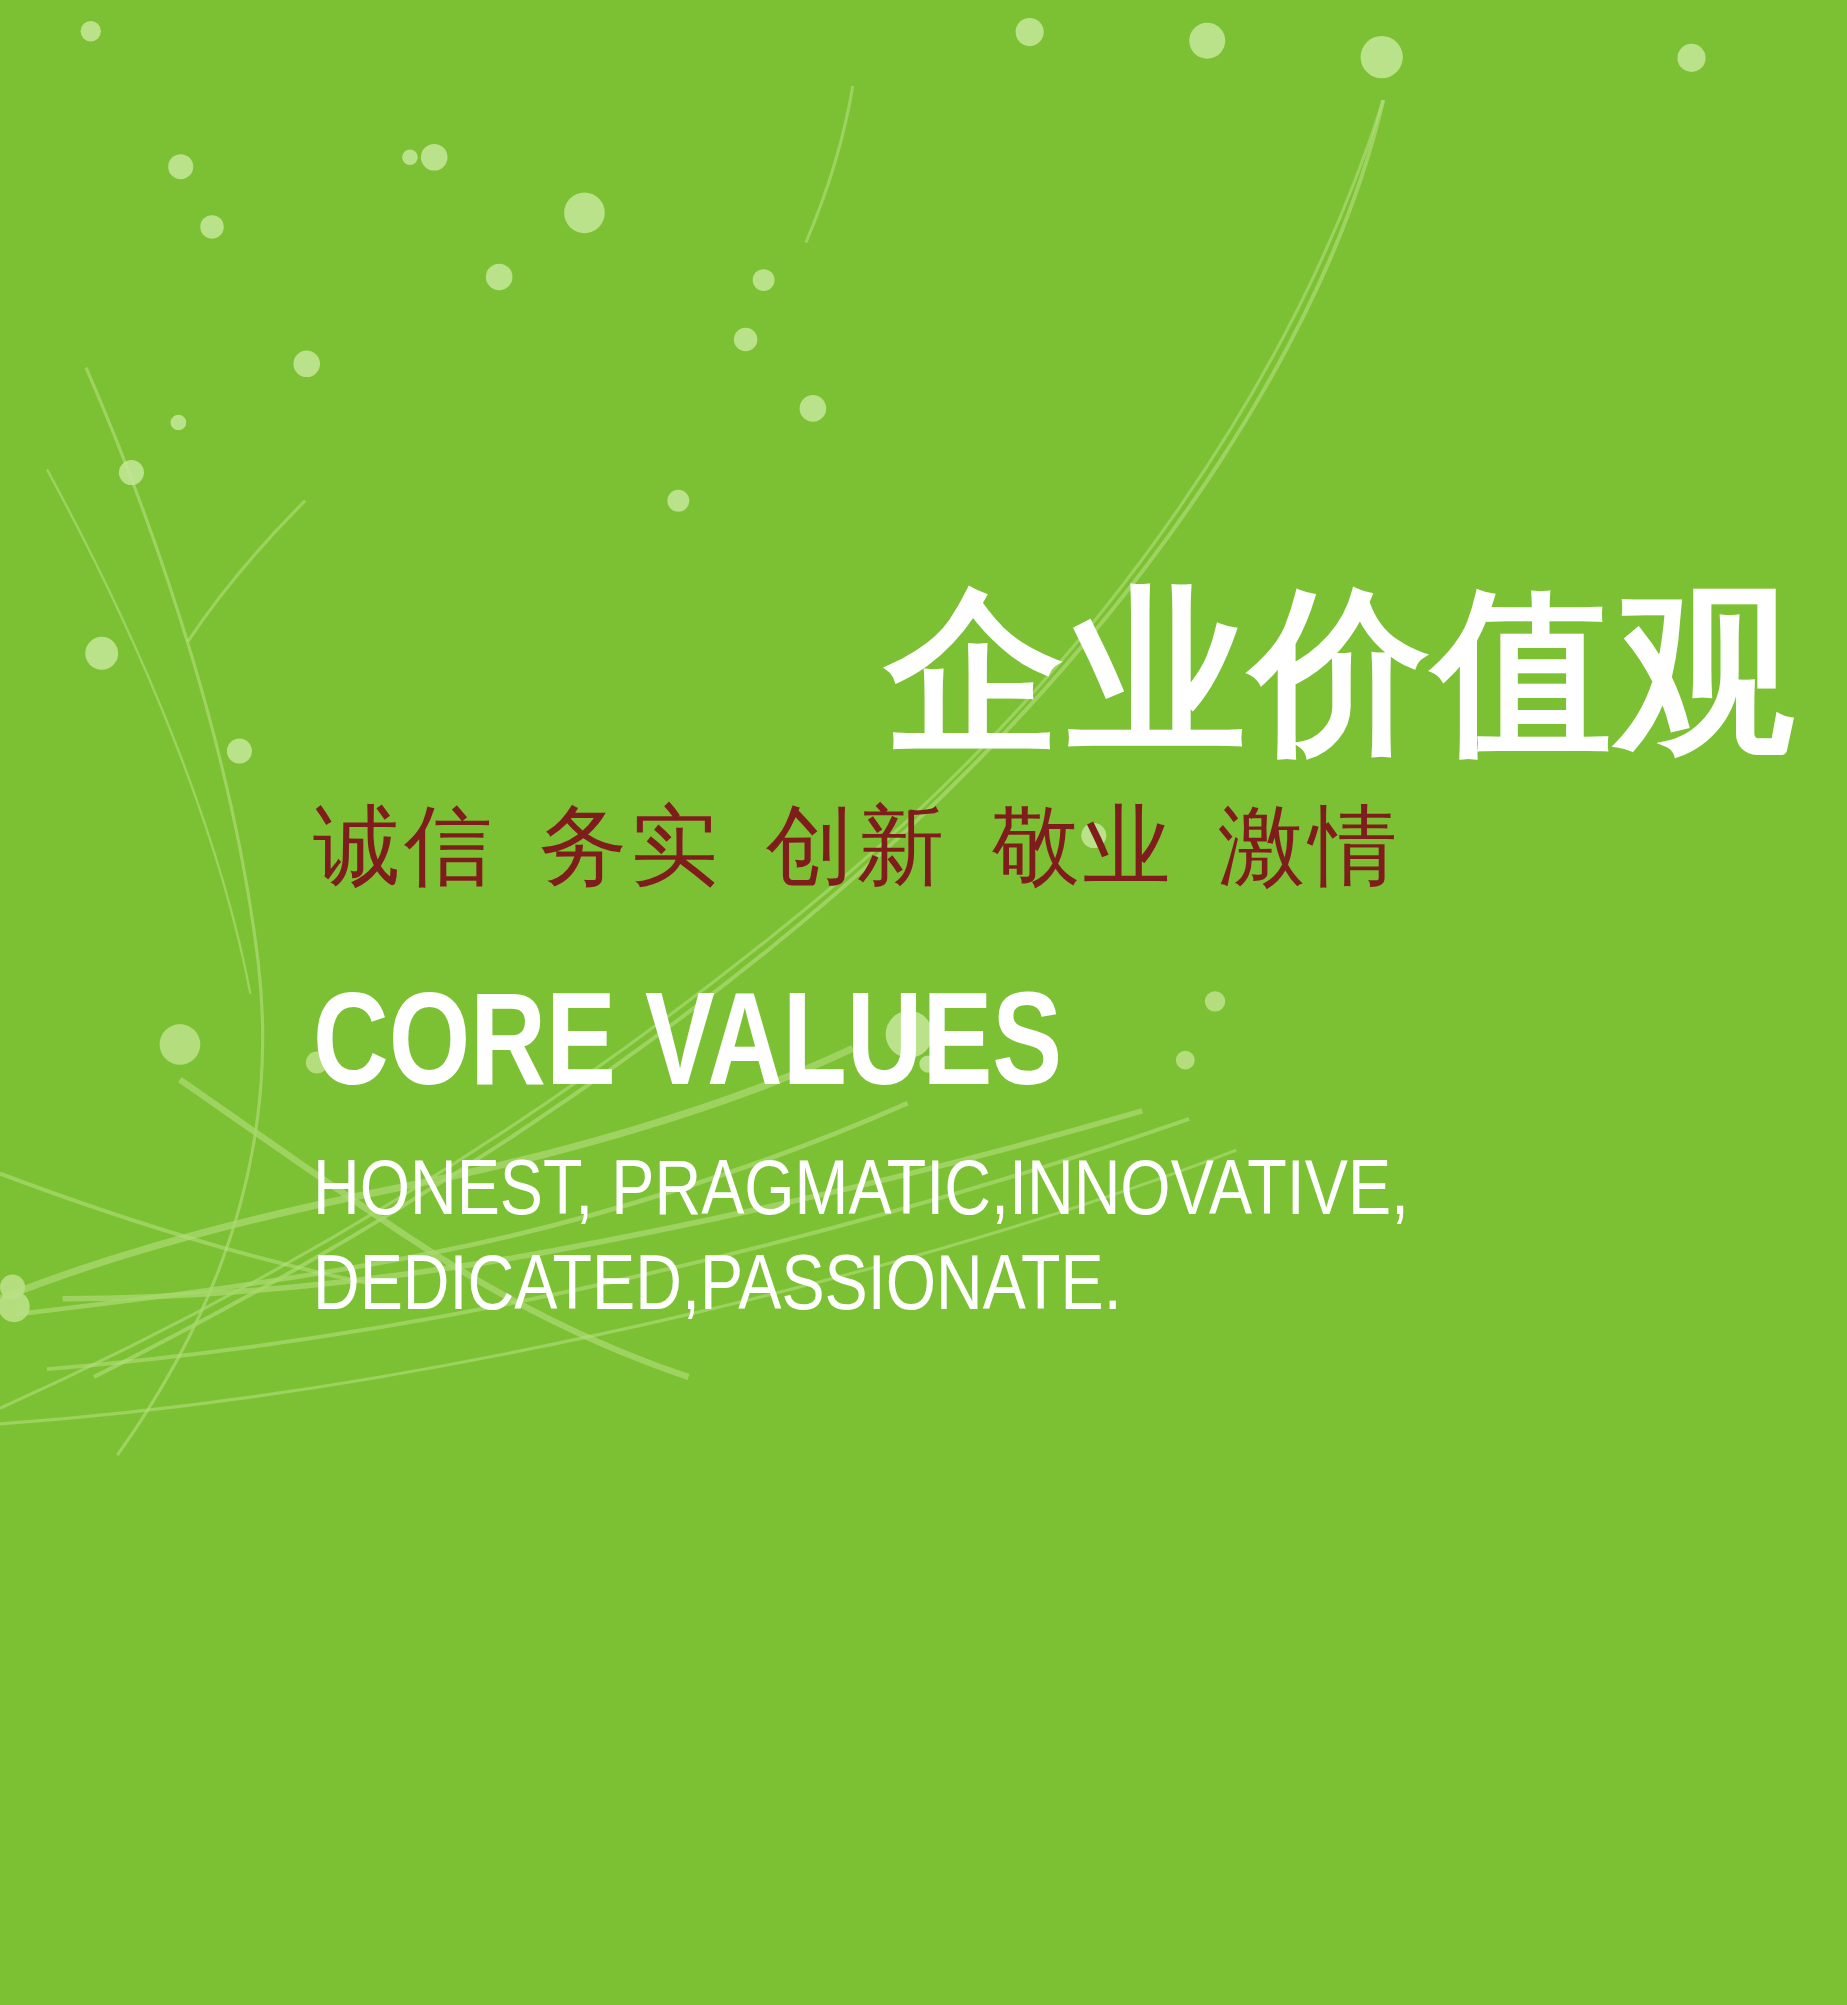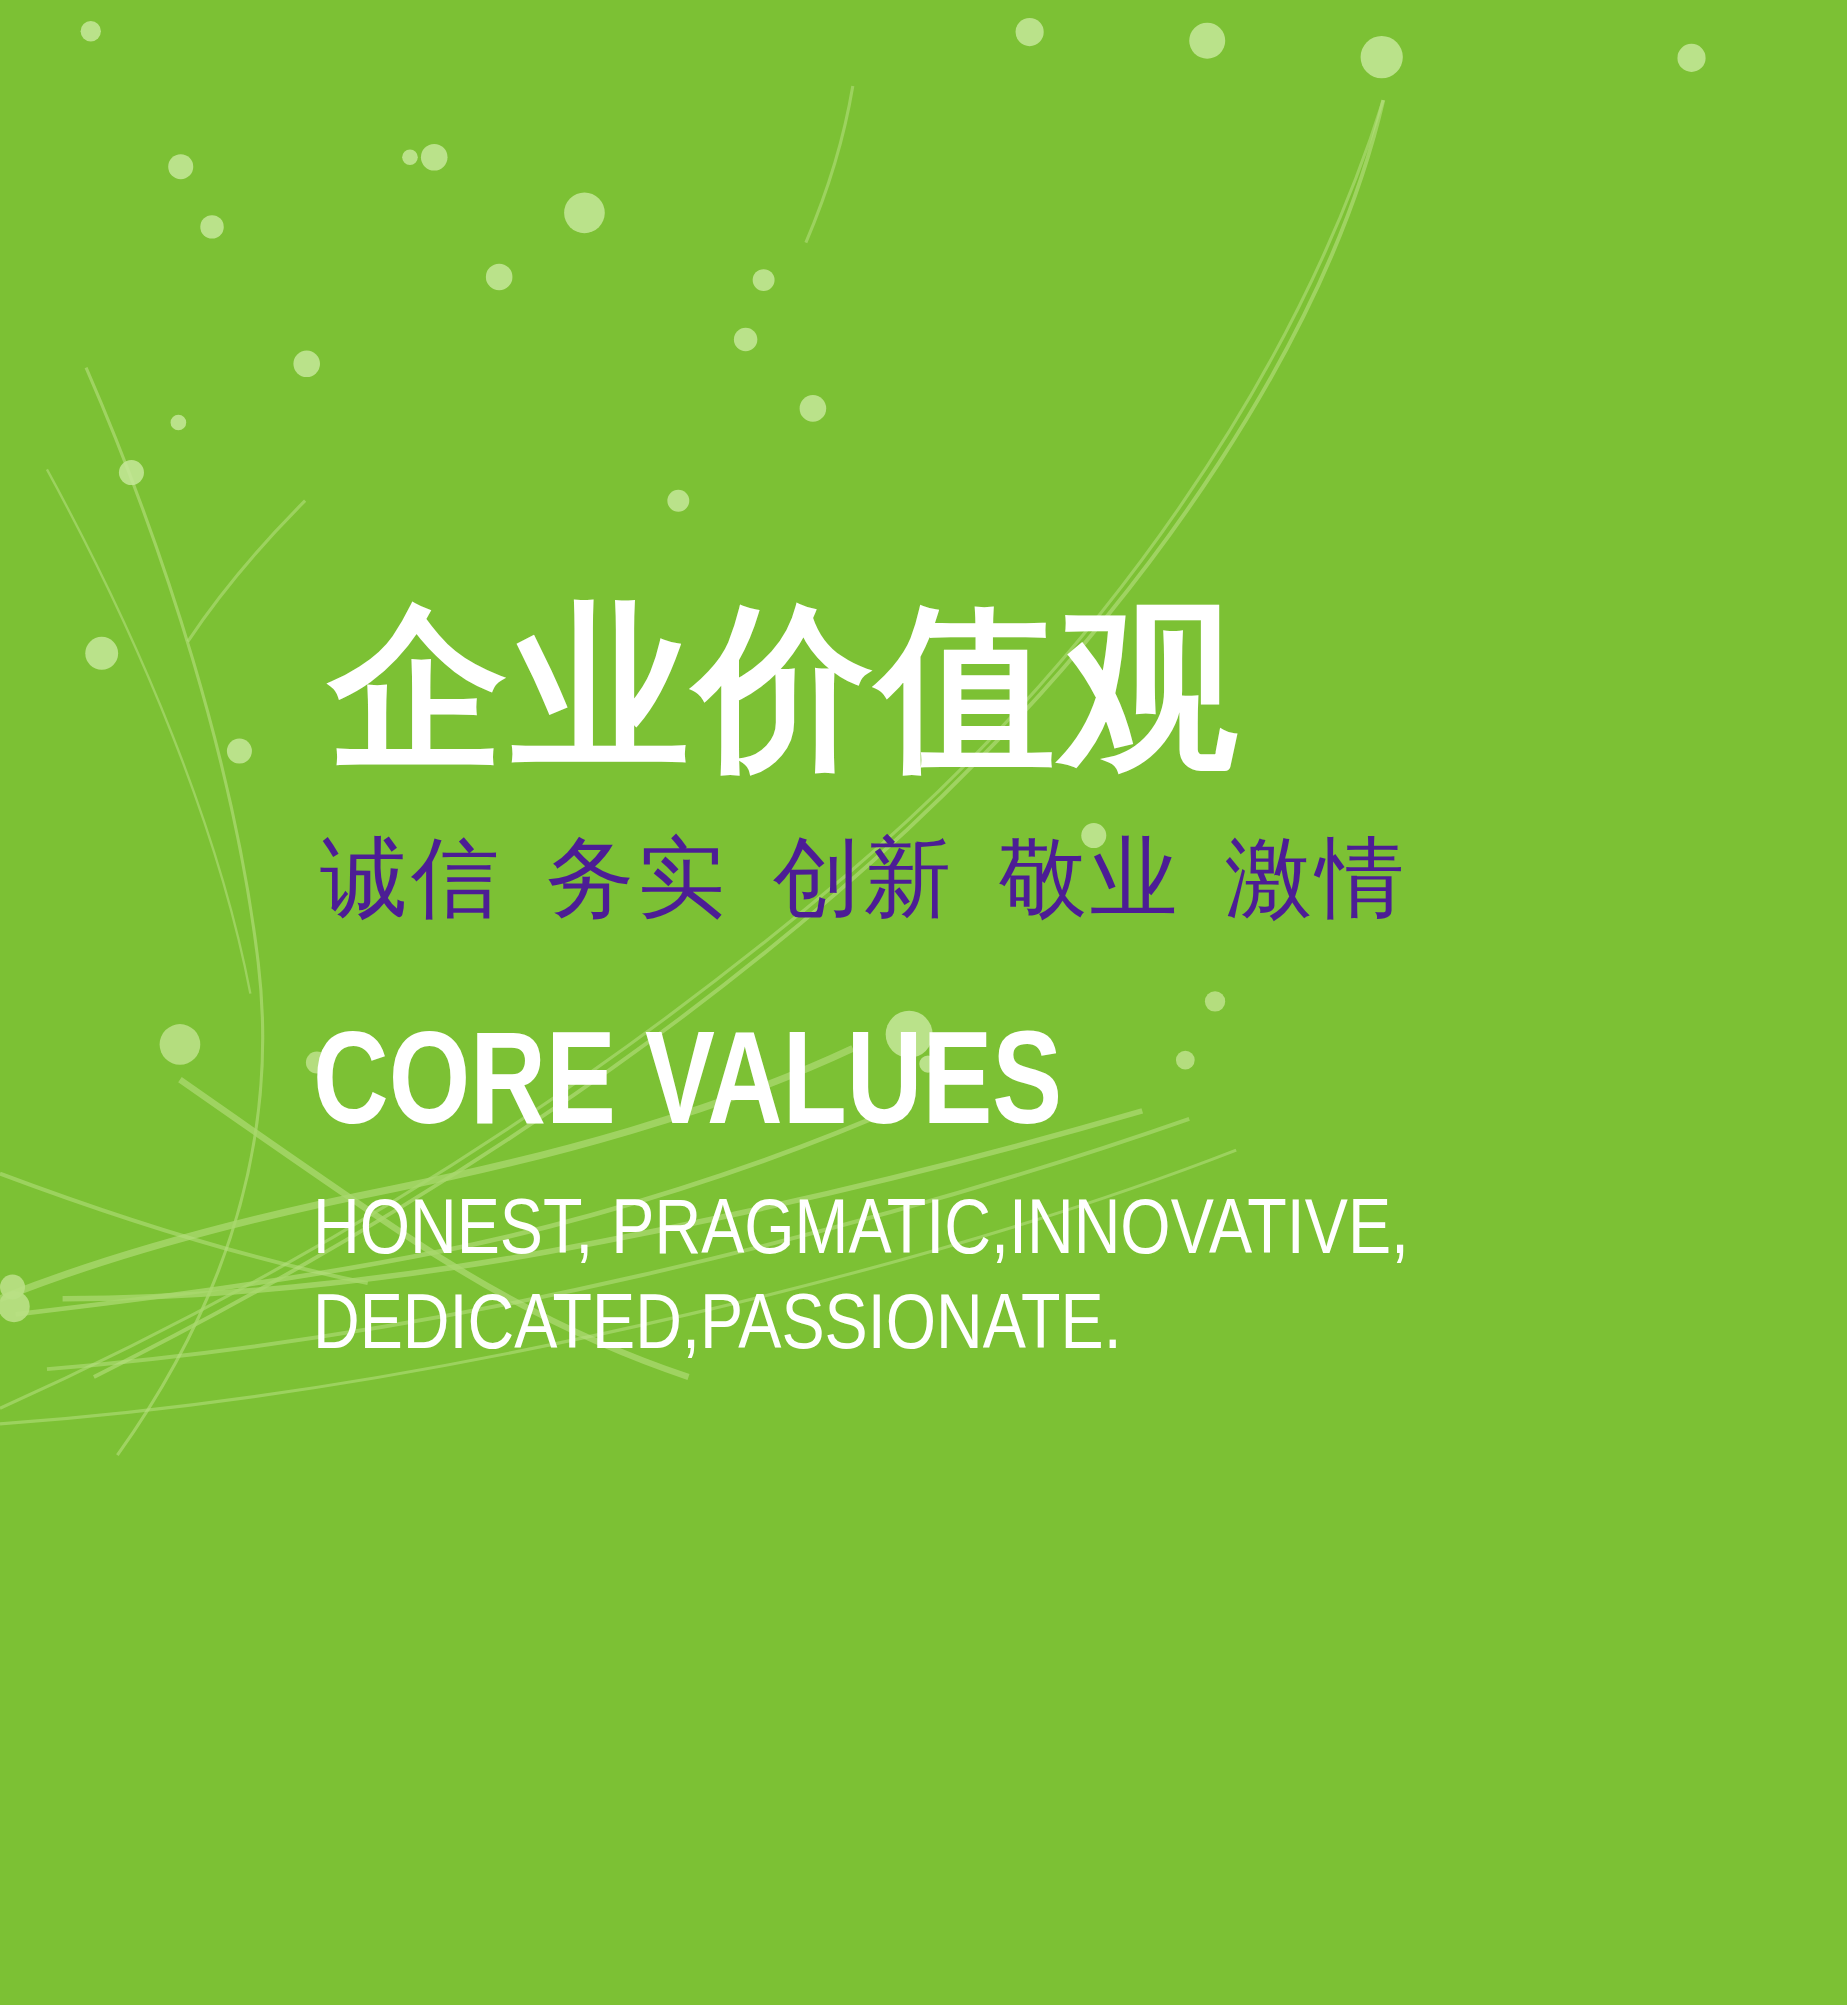--- a/index.html
+++ b/index.html
@@ -28,31 +28,32 @@
     top: 583px;
     width: 1486px;
   }
   .cn-title {
     color: #ffffff;
     font-size: 178px;
     font-weight: 700;
     line-height: 1.0;
     letter-spacing: 4.7px;
     white-space: nowrap;
-    margin: 16px;
+    margin: 0;
     font-family: "Liberation Sans", "DejaVu Sans", sans-serif;
+    text-align: right;
   }
   .cn-sub {
-    color: #4c1d95;
+    color: #7f1d1d;
     font-size: 88px;
     font-weight: 400;
     line-height: 1.0;
     letter-spacing: 3.1px;
     white-space: nowrap;
-    margin: 7px;
+    margin: 0;
     padding-top: 41px;
     font-family: "Liberation Sans", "DejaVu Sans", sans-serif;
   }
   .cn-sub .gap {
     display: inline-block;
     width: 44px;
   }
   .en-title {
     color: #ffffff;
     font-size: 131px;

